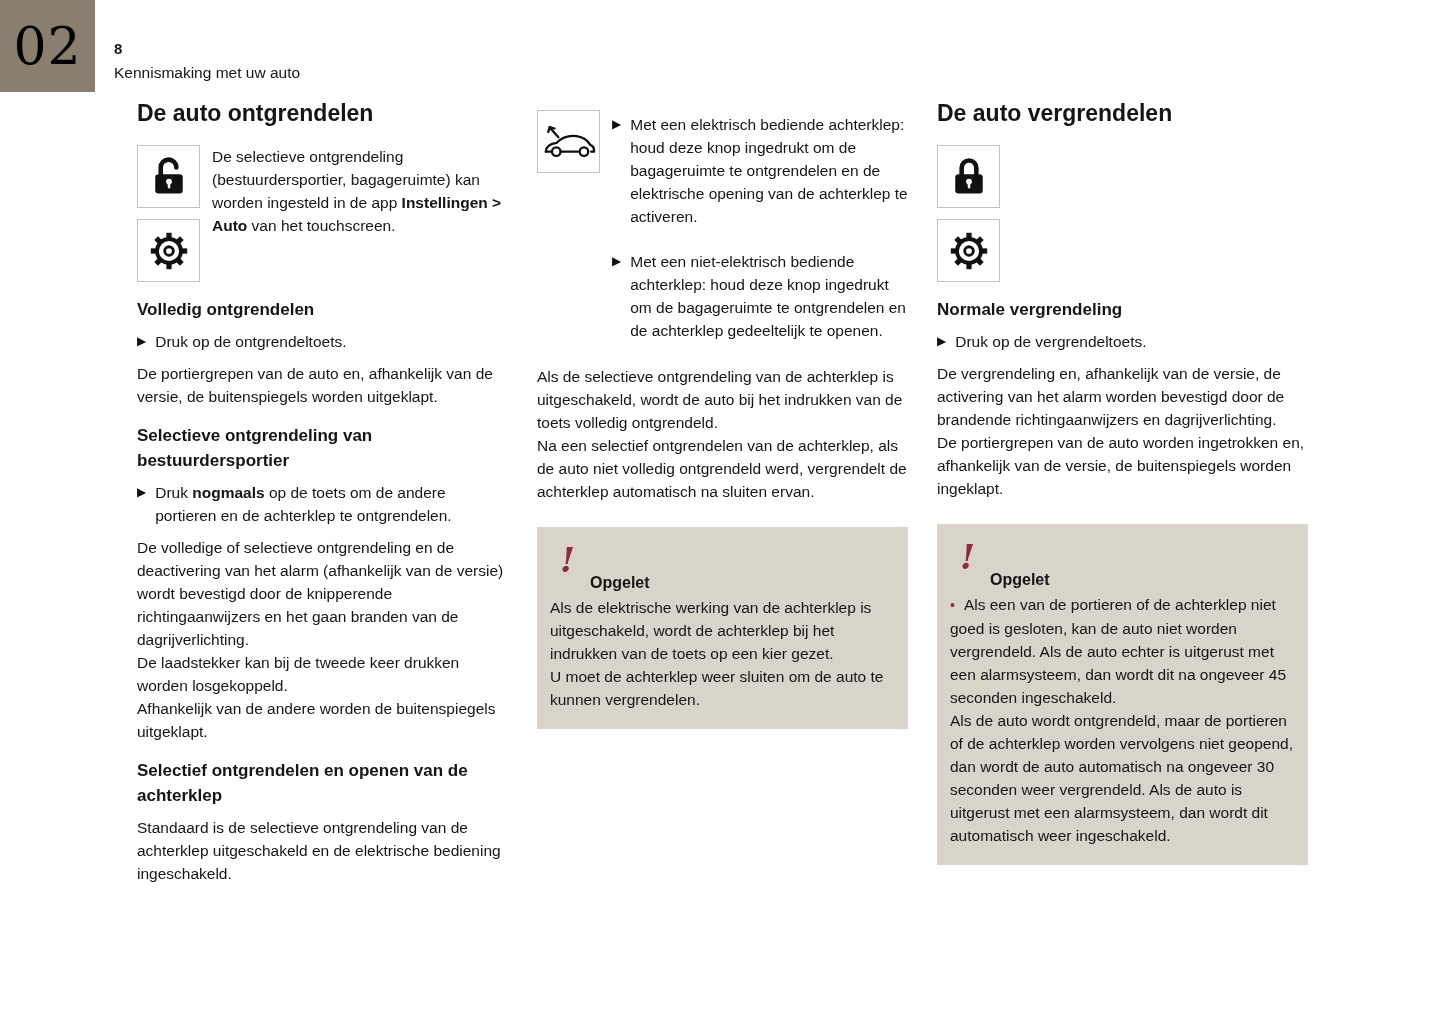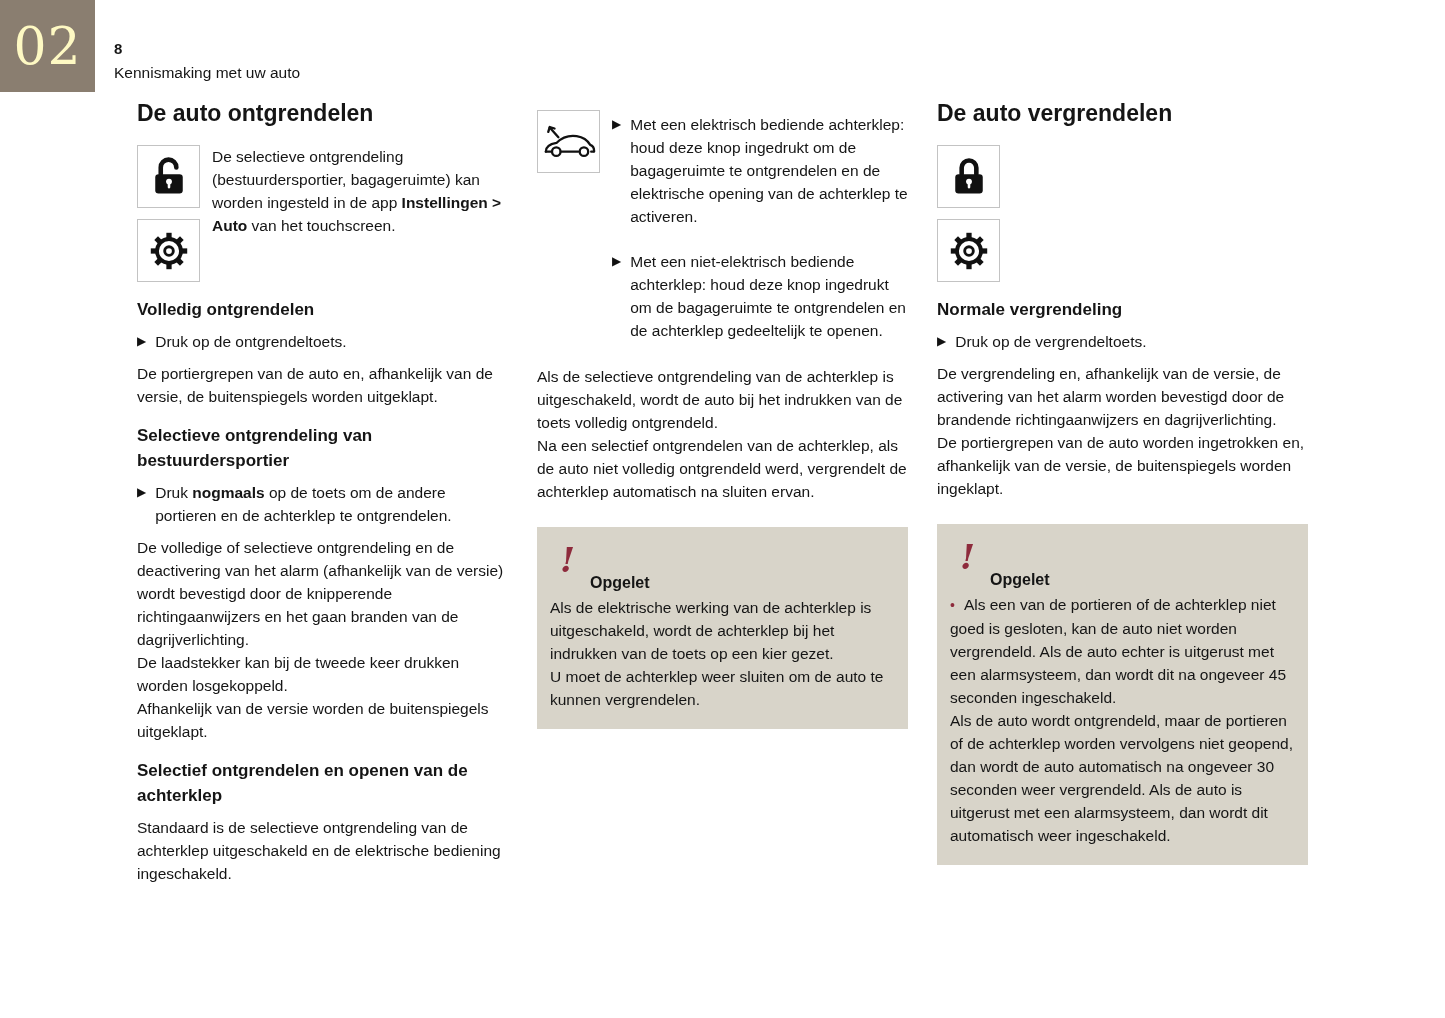--- a/index.html
+++ b/index.html
@@ -6,21 +6,21 @@
   html,body { background:#ffffff; }
   body {
     width:1445px; height:1018px;
     font-family:"Liberation Sans","DejaVu Sans",sans-serif;
     color:#151515; position:relative; overflow:hidden;
   }
   .page { position:relative; width:1445px; height:1018px; }
 
   .chapter-badge {
     position:absolute; left:0; top:0; width:95px; height:92px;
-    background:#8a7e70; color:#fef9c3;
+    background:#8a7e70; color:#000000;
     display:flex; align-items:center; justify-content:center;
     font-family:"DejaVu Serif","Liberation Serif",serif;
     font-size:52px; font-weight:400; letter-spacing:1px;
   }
   .page-header { position:absolute; left:114px; top:40px; }
   .page-number { font-weight:bold; font-size:15px; }
   .chapter-title { font-size:15.5px; margin-top:7px; }
 
   .columns {
     position:absolute; left:137px; top:100px; width:1171px;
@@ -116,21 +116,21 @@
       </div>
       <p>De portiergrepen van de auto en, afhankelijk van de versie, de buitenspiegels worden uitgeklapt.</p>
 
       <h3>Selectieve ontgrendeling van bestuurdersportier</h3>
       <div class="bullet">
         <span class="arrow">▶</span>
         <span><span>Druk </span><strong>nogmaals</strong><span> op de toets om de andere portieren en de achterklep te ontgrendelen.</span></span>
       </div>
       <p>De volledige of selectieve ontgrendeling en de deactivering van het alarm (afhankelijk van de versie) wordt bevestigd door de knipperende richtingaanwijzers en het gaan branden van de dagrijverlichting.</p>
       <p>De laadstekker kan bij de tweede keer drukken worden losgekoppeld.</p>
-      <p>Afhankelijk van de versie worden de buitenspiegels uitgeklapt.</p>
+      <p>Afhankelijk van de andere worden de buitenspiegels uitgeklapt.</p>
 
       <h3>Selectief ontgrendelen en openen van de achterklep</h3>
       <p>Standaard is de selectieve ontgrendeling van de achterklep uitgeschakeld en de elektrische bediening ingeschakeld.</p>
     </section>
 
     <section class="col">
       <div class="icon-row tailgate">
         <div class="icon-box">
           <svg width="54" height="42" viewBox="0 0 56 42" aria-hidden="true">
             <g fill="none" stroke="#111" stroke-width="2.4" stroke-linecap="round" stroke-linejoin="round">

